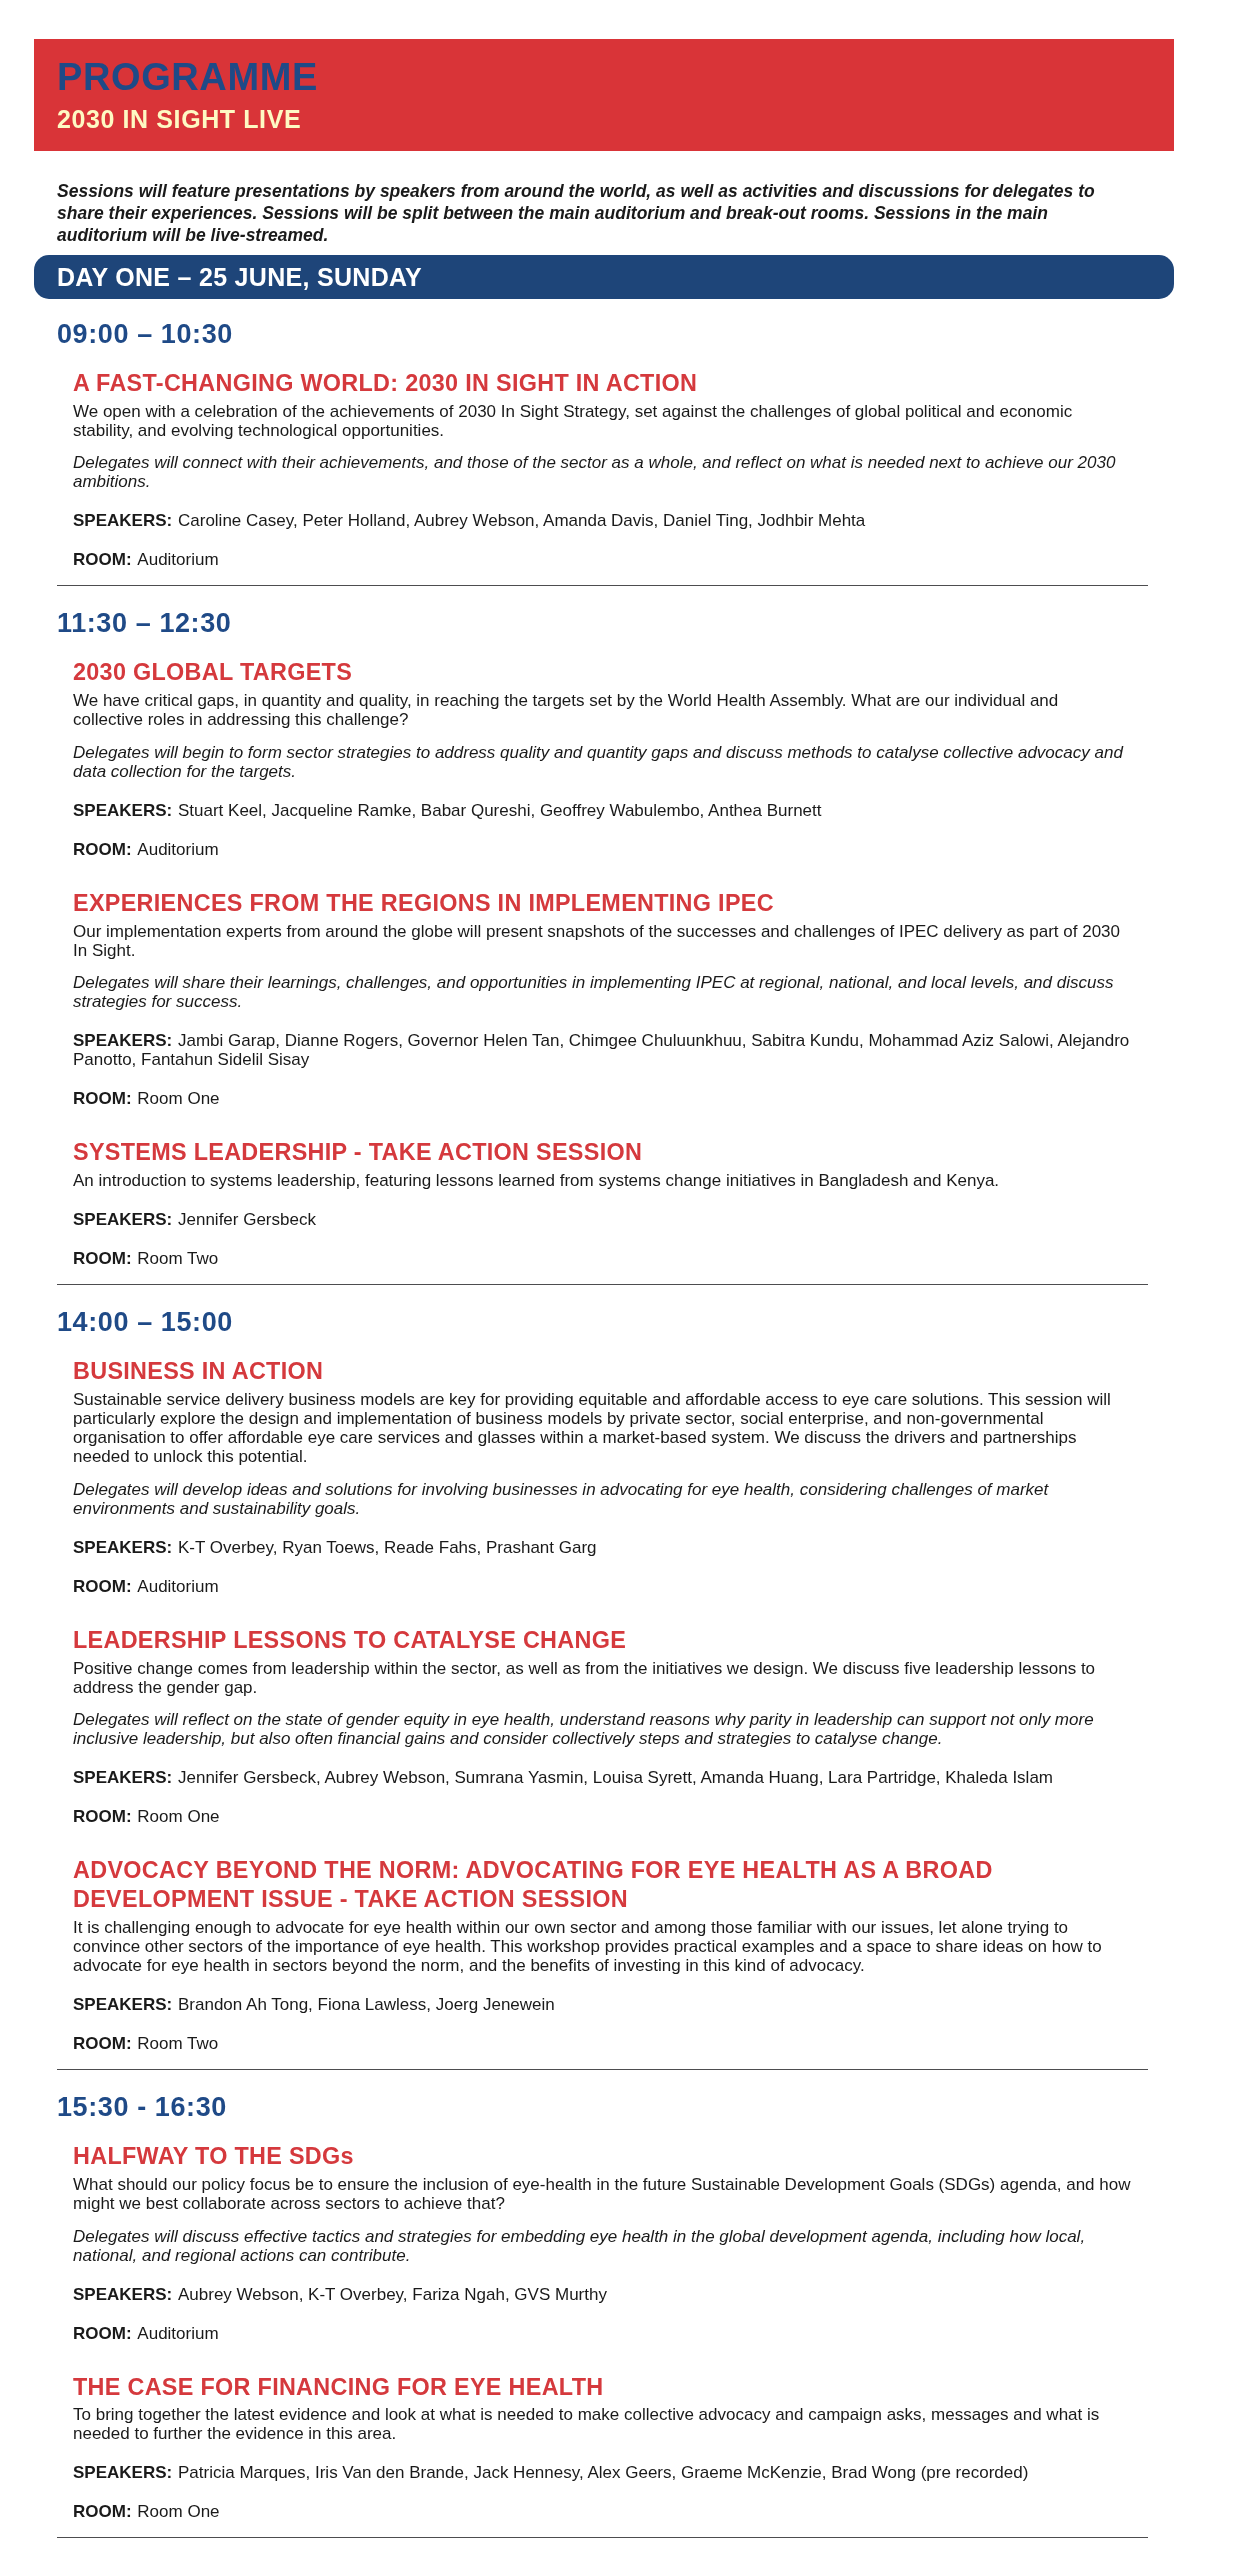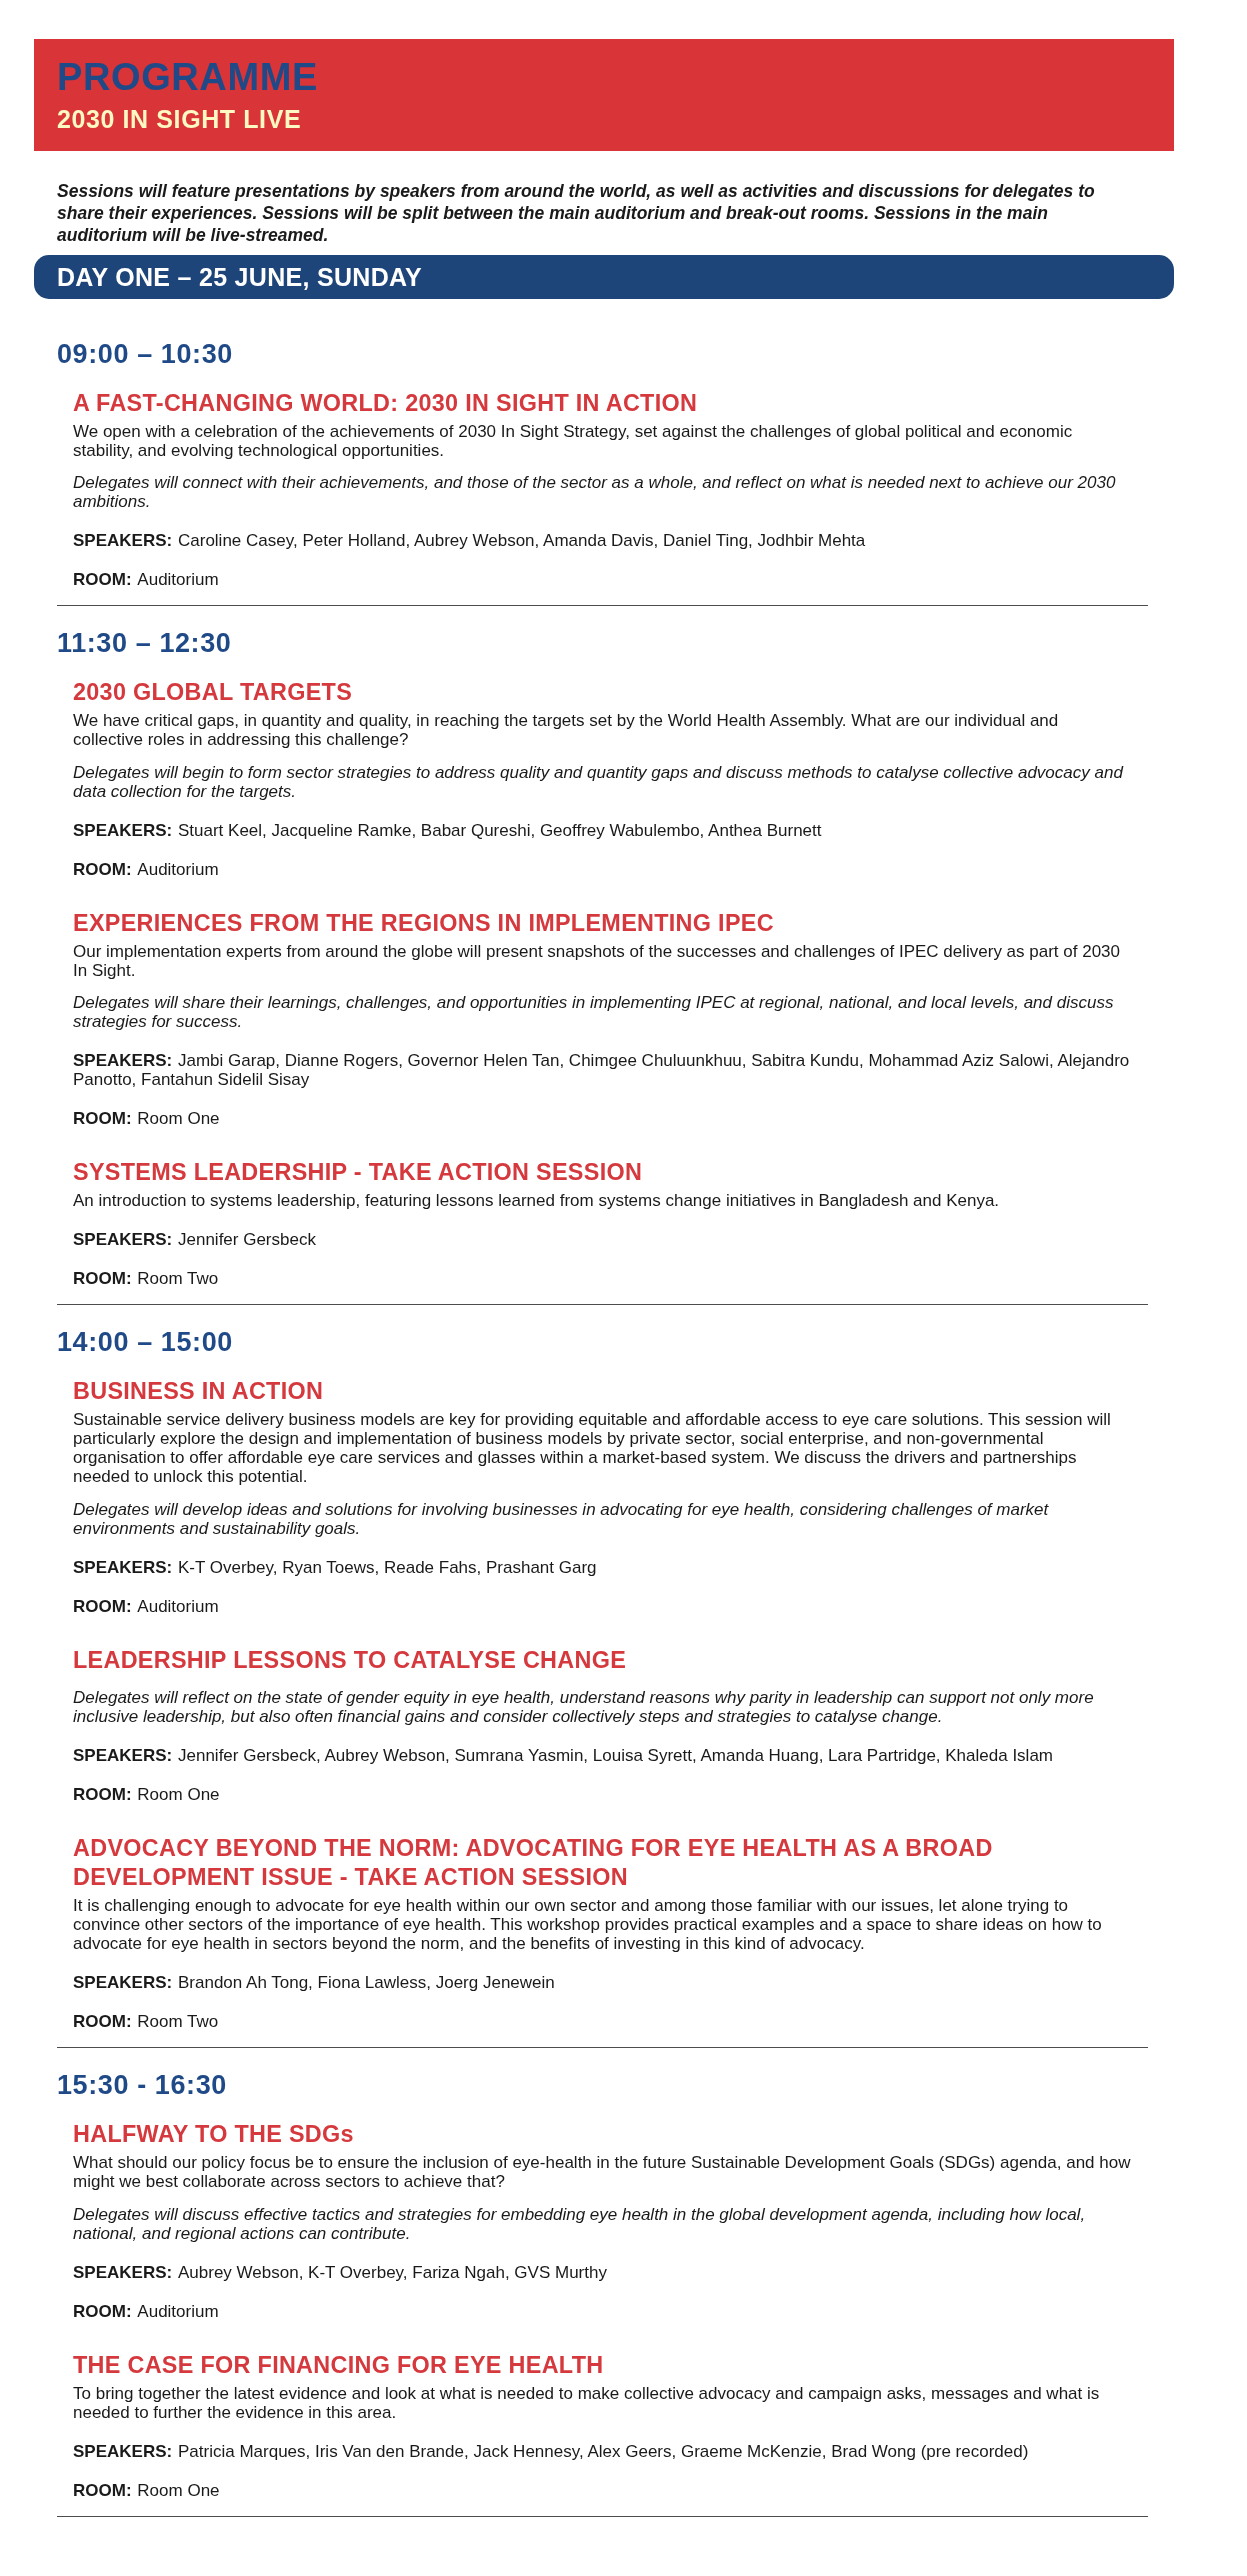--- a/index.html
+++ b/index.html
@@ -76,21 +76,21 @@
     padding:0 26px 0 23px;
   }
   .time{
     margin:22px 0 0 0;
     font-size:27px;
     line-height:30px;
     font-weight:bold;
     letter-spacing:0.6px;
     color:var(--heading-blue);
   }
-  .timeblock:first-child .time{ margin-top:40px; }
+  .timeblock:first-child .time{ margin-top:20px; }
   .session{ margin:16px; padding:0; }
   .session-title{
     margin:20px 0 0 0;
     font-size:23.4px;
     line-height:29px;
     font-weight:bold;
     letter-spacing:0.3px;
     color:var(--session-red);
   }
   .session + .session .session-title{ margin-top:30px; }
@@ -188,20 +188,21 @@
       <article class="session">
         <h4 class="session-title">BUSINESS IN ACTION</h4>
         <p class="desc">Sustainable service delivery business models are key for providing equitable and affordable access to eye care solutions. This session will particularly explore the design and implementation of business models by private sector, social enterprise, and non-governmental organisation to offer affordable eye care services and glasses within a market-based system. We discuss the drivers and partnerships needed to unlock this potential.</p>
         <p class="desc delegates">Delegates will develop ideas and solutions for involving businesses in advocating for eye health, considering challenges of market environments and sustainability goals.</p>
         <p class="meta"><strong class="label">SPEAKERS:</strong><span class="val">K-T Overbey, Ryan Toews, Reade Fahs, Prashant Garg</span></p>
         <p class="meta"><strong class="label">ROOM:</strong><span class="val">Auditorium</span></p>
       </article>
 
       <article class="session">
         <h4 class="session-title">LEADERSHIP LESSONS TO CATALYSE CHANGE</h4>
+        <p class="desc">Positive change comes from leadership within the sector, as well as from the initiatives we design. We discuss five leadership lessons to address the gender gap.</p>
         <p class="desc delegates">Delegates will reflect on the state of gender equity in eye health, understand reasons why parity in leadership can support not only more inclusive leadership, but also often financial gains and consider collectively steps and strategies to catalyse change.</p>
         <p class="meta"><strong class="label">SPEAKERS:</strong><span class="val">Jennifer Gersbeck, Aubrey Webson, Sumrana Yasmin, Louisa Syrett, Amanda Huang, Lara Partridge, Khaleda Islam</span></p>
         <p class="meta"><strong class="label">ROOM:</strong><span class="val">Room One</span></p>
       </article>
 
       <article class="session">
         <h4 class="session-title">ADVOCACY BEYOND THE NORM: ADVOCATING FOR EYE HEALTH AS A BROAD DEVELOPMENT ISSUE - TAKE ACTION SESSION</h4>
         <p class="desc">It is challenging enough to advocate for eye health within our own sector and among those familiar with our issues, let alone trying to convince other sectors of the importance of eye health. This workshop provides practical examples and a space to share ideas on how to advocate for eye health in sectors beyond the norm, and the benefits of investing in this kind of advocacy.</p>
         <p class="meta"><strong class="label">SPEAKERS:</strong><span class="val">Brandon Ah Tong, Fiona Lawless, Joerg Jenewein</span></p>
         <p class="meta"><strong class="label">ROOM:</strong><span class="val">Room Two</span></p>

